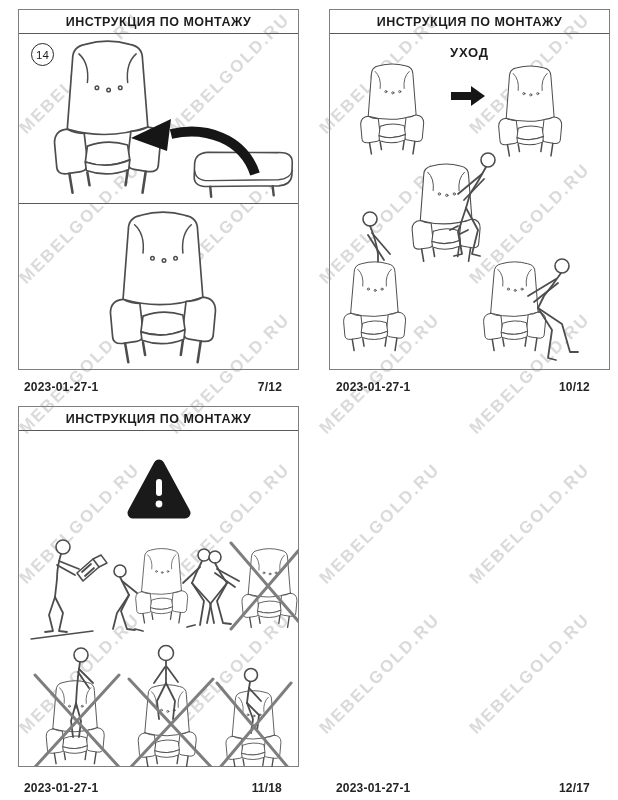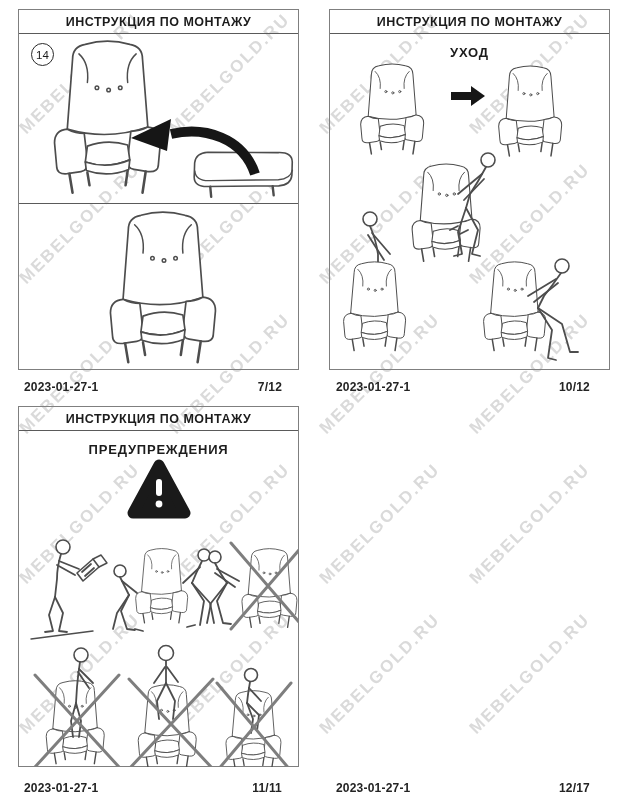--- a/index.html
+++ b/index.html
@@ -180,21 +180,20 @@
   <div class="footer" style="left:336px;top:380px;width:254px">
     <span>2023-01-27-1</span>
     <span>10/12</span>
   </div>
 
   <section class="page" style="left:18px;top:406px;width:281px;height:361px">
     <header class="page-header">
       <h1>ИНСТРУКЦИЯ ПО МОНТАЖУ</h1>
     </header>
     <div class="panel" style="height:336px">
-      <p class="section-title">ПРЕДУПРЕЖДЕНИЯ</p>
       <svg class="scene" style="left:0;top:0" width="279" height="336" viewBox="0 0 279 336">
 
         <g>
           <path d="M140 34 L166 82 L114 82 Z" fill="#1a1a1a" stroke="#1a1a1a" stroke-width="11" stroke-linejoin="round"></path>
           <rect x="137" y="48" width="6" height="17" rx="3" fill="#ffffff"></rect>
           <circle cx="140" cy="73" r="3.4" fill="#ffffff"></circle>
         </g>
 
         <g>
           <g class="fig">
@@ -292,21 +291,21 @@
           <g>
             <path class="xmark" d="M198 252 L272 340"></path>
             <path class="xmark" d="M272 252 L198 340"></path>
           </g>
         </g>
       </svg>
     </div>
   </section>
   <div class="footer" style="left:24px;top:781px;width:258px">
     <span>2023-01-27-1</span>
-    <span>11/11</span>
+    <span>11/18</span>
   </div>
 
   <div class="footer" style="left:336px;top:781px;width:254px">
     <span>2023-01-27-1</span>
     <span>12/17</span>
   </div>
 
 </div>
 
 </body></html>

